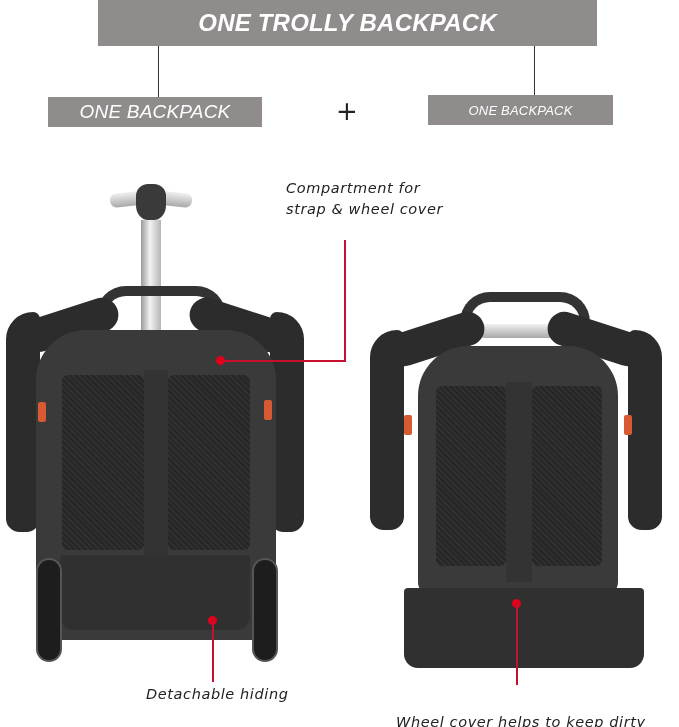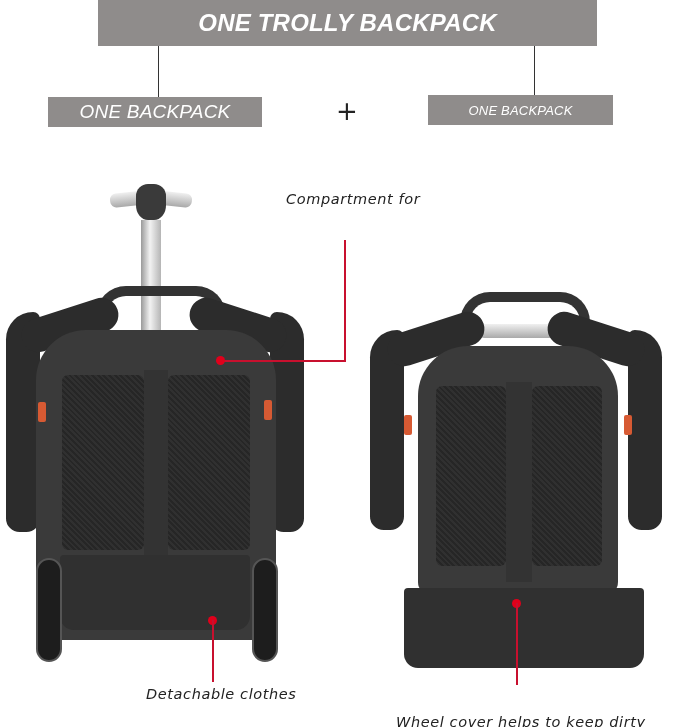--- a/index.html
+++ b/index.html
@@ -84,28 +84,29 @@
   <div class="strap" style="left:186px;top:32px;width:100px;height:34px;transform:rotate(18deg);"></div>
   <div class="body" style="left:58px;top:56px;width:200px;height:250px;"></div>
   <div class="mesh" style="left:76px;top:96px;width:70px;height:180px;"></div>
   <div class="mesh" style="left:172px;top:96px;width:70px;height:180px;"></div>
   <div class="center-spine" style="left:146px;top:92px;width:26px;height:200px;"></div>
   <div class="orange" style="left:44px;top:125px;width:8px;height:20px;"></div>
   <div class="orange" style="left:264px;top:125px;width:8px;height:20px;"></div>
   <div class="bottom" style="left:44px;top:298px;width:240px;height:80px;"></div>
 </div>
 
-<div class="caption" style="left:286px;top:178px;margin-top:11px;">
+<div class="caption" style="left:286px;top:178px;">
   <div>Compartment for</div>
+  <div>strap &amp; wheel cover</div>
 </div>
 <div class="red-line" style="left:344px;top:240px;width:2px;height:122px;"></div>
 <div class="red-line" style="left:220px;top:360px;width:126px;height:2px;"></div>
 <div class="red-dot" style="left:216px;top:356px;"></div>
 
 <div class="red-dot" style="left:208px;top:616px;"></div>
 <div class="red-line" style="left:212px;top:620px;width:2px;height:62px;"></div>
-<div class="caption" style="left:146px;top:684px;">Detachable clothes</div>
+<div class="caption" style="left:146px;top:684px;">Detachable hiding</div>
 
 <div class="red-dot" style="left:512px;top:599px;"></div>
 <div class="red-line" style="left:516px;top:603px;width:2px;height:82px;"></div>
 <div class="caption" style="left:396px;top:684px;margin-top:28px;">
   <div>Wheel cover helps to keep dirty</div>
 </div>
 
 </body></html>

